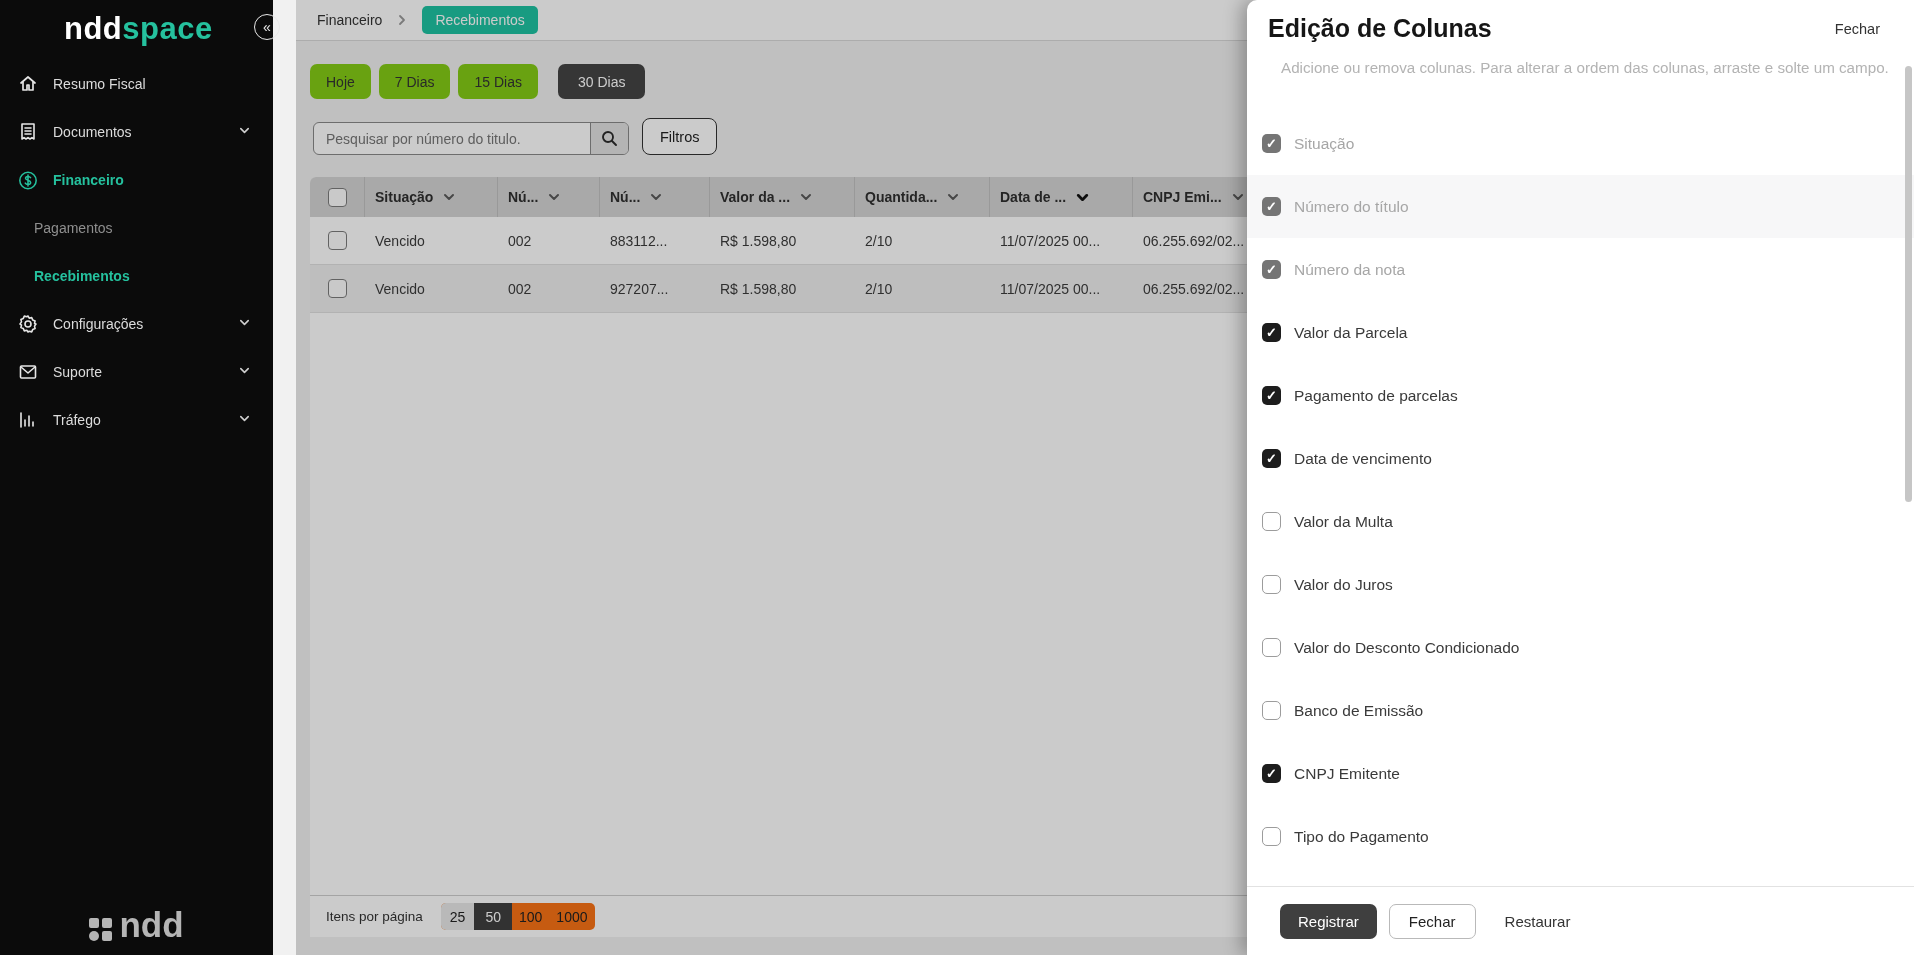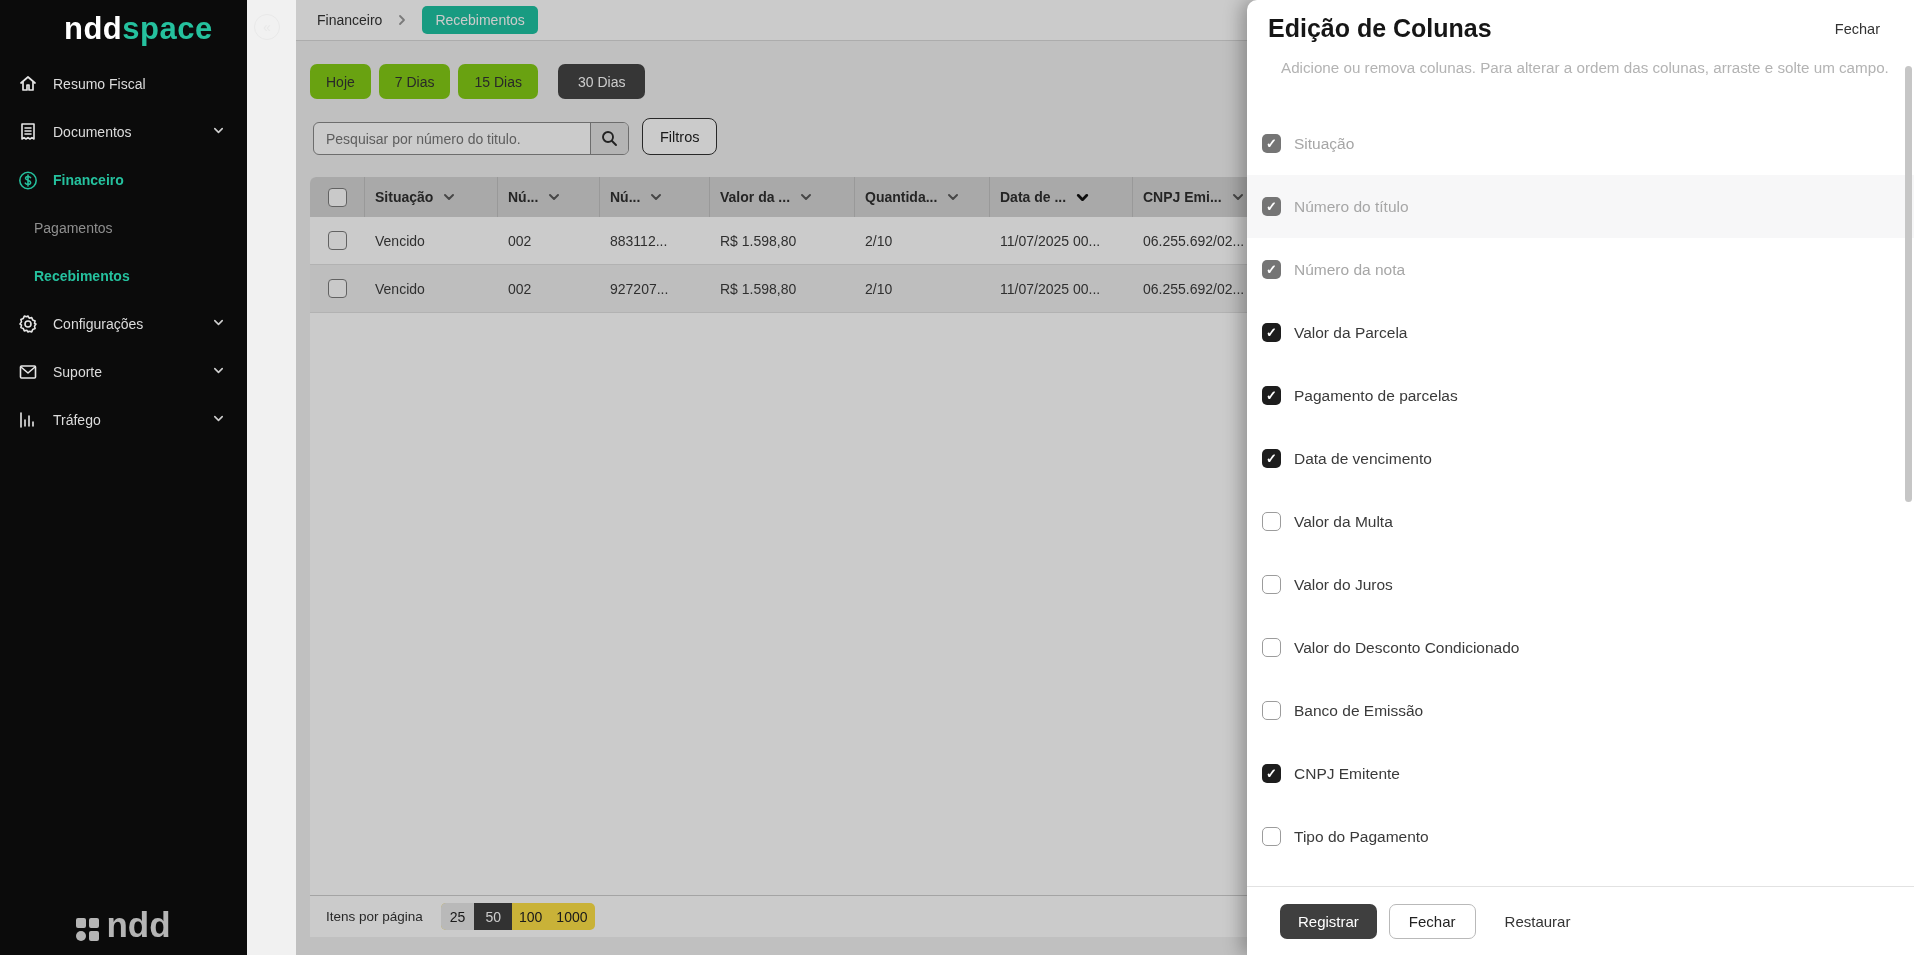--- a/index.html
+++ b/index.html
@@ -1,20 +1,20 @@
 <!DOCTYPE html>
 <html><head>
 <meta charset="utf-8">
 <style>
   * { margin:0; padding:0; box-sizing:border-box; }
   html,body { width:1914px; height:955px; overflow:hidden;
     font-family:"Liberation Sans", sans-serif; background:#f1f1f1; }
 
   
-  .sidebar { position:fixed; left:0; top:0; width:247px; height:100%;
+  .sidebar { position:fixed; left:0; top:0; width:273px; height:100%;
     background:#0b0b0b; z-index:10; }
   .logo { position:absolute; top:11px; left:64px; font-size:31px; font-weight:800;
     letter-spacing:.5px; color:#fff; }
   .logo .p2 { color:#25c19e; font-weight:700; }
   .collapse-btn { position:absolute; top:14px; left:254px; width:26px; height:26px;
     border:1.6px solid #e8e8e8; border-radius:50%; color:#e8e8e8; font-size:14px;
     display:flex; align-items:center; justify-content:center; cursor:pointer; }
   .nav { position:absolute; top:60px; left:0; right:0; }
   .nav-item { height:48px; display:flex; align-items:center; padding:0 22px 0 18px;
     color:#dcdcdc; font-size:14px; cursor:pointer; }
@@ -71,21 +71,21 @@
     background:#fdfdfd; cursor:pointer; }
   .t-row { height:48px; display:flex; border-bottom:1px solid #e0e0e0;
     font-size:14px; color:#3c3c3c; }
   .t-row:nth-child(even) { background:#efefef; }
   .td { display:flex; align-items:center; padding-left:10px; overflow:hidden;
     white-space:nowrap; }
   .sort-ic { margin-left:9px; display:flex; }
   .pag-bar { position:absolute; left:0; right:0; bottom:0; height:42px;
     border-top:1px solid #cfcfcf; display:flex; align-items:center; padding-left:16px; }
   .pag-label { font-size:13.5px; color:#333; }
-  .pag-ctl { margin-left:18px; height:27px; background:#fde047; border-radius:5px;
+  .pag-ctl { margin-left:18px; height:27px; background:#f97316; border-radius:5px;
     display:flex; align-items:center; font-size:14px; color:#222; overflow:hidden; }
   .pag-opt { padding:0 7px; height:100%; display:flex; align-items:center; cursor:pointer; }
   .pag-opt.first { background:#e9e9e9; padding:0 9px; }
   .pag-opt.sel { background:#3f3f3f; color:#fff; padding:0 11px; }
 
   .dim { position:absolute; left:296px; top:0; right:0; bottom:0;
     background:rgba(0,0,0,.205); z-index:40; }
 
   
   .drawer { position:fixed; right:0; top:0; bottom:0; width:667px; background:#fff;

